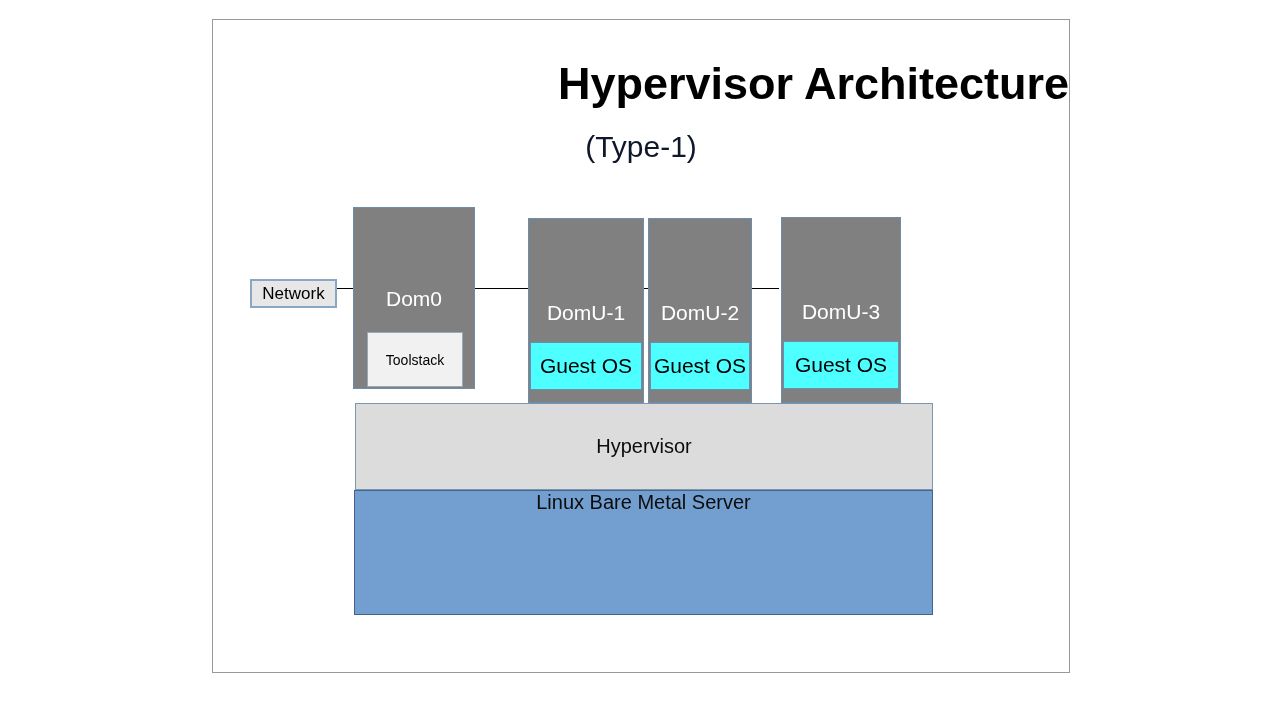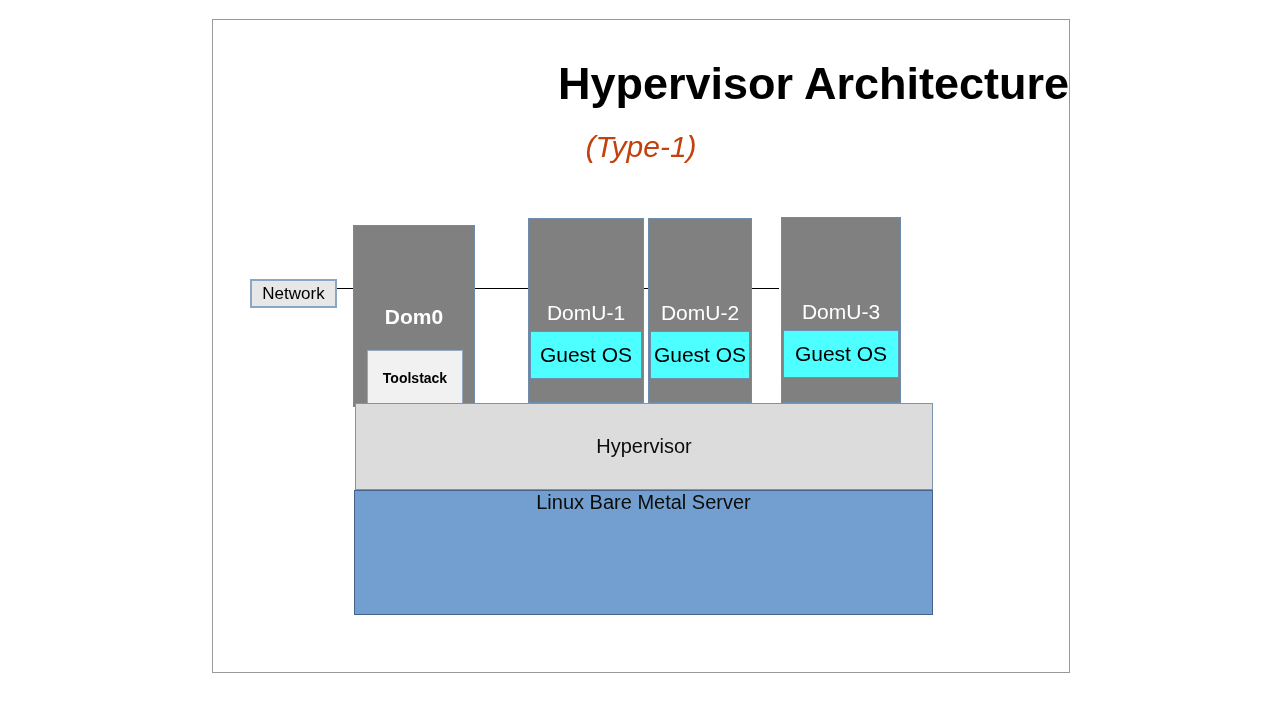--- a/index.html
+++ b/index.html
@@ -31,23 +31,22 @@
     color: #000000;
     line-height: 1.15;
   }
   .subtitle {
     position: absolute;
     left: 0;
     right: 0;
     top: 110px;
     text-align: center;
     font-size: 30px;
-    color: #c2410c;
+    color: #0f172a;
     line-height: 1.15;
-    font-style: italic;
   }
   .connector {
     position: absolute;
     left: 124px;
     top: 268px;
     width: 442px;
     height: 1px;
     background: var(--connector, #000000);
     z-index: 1;
   }
@@ -67,21 +66,21 @@
     color: #000000;
     z-index: 2;
   }
   .domain-box {
     position: absolute;
     background: var(--domain-box, #808080);
     border: 1px solid var(--box-border, #6e8cab);
     box-sizing: border-box;
     z-index: 2;
   }
-  .dom0 { left: 140px; top: 205px; width: 122px; height: 182px; font-weight: bold; }
+  .dom0 { left: 140px; top: 187px; width: 122px; height: 182px; }
   .domu1 { left: 315px; top: 198px; width: 116px; height: 185px; }
   .domu2 { left: 435px; top: 198px; width: 104px; height: 185px; }
   .domu3 { left: 568px; top: 197px; width: 120px; height: 186px; }
   .domain-label {
     position: absolute;
     left: 0;
     width: 100%;
     text-align: center;
     color: var(--dom-label-text, #ffffff);
     font-size: 21px;
@@ -101,21 +100,21 @@
     display: flex;
     align-items: center;
     justify-content: center;
     font-size: 14px;
     color: #000000;
   }
   .guest-os-box {
     position: absolute;
     left: 1px;
     right: 1px;
-    top: 112px;
+    top: 123px;
     height: 48px;
     background: var(--guest-os, #4dffff);
     border: 1px solid var(--box-border, #6e8cab);
     box-sizing: border-box;
     display: flex;
     align-items: center;
     justify-content: center;
     font-size: 21px;
     color: #000000;
   }

